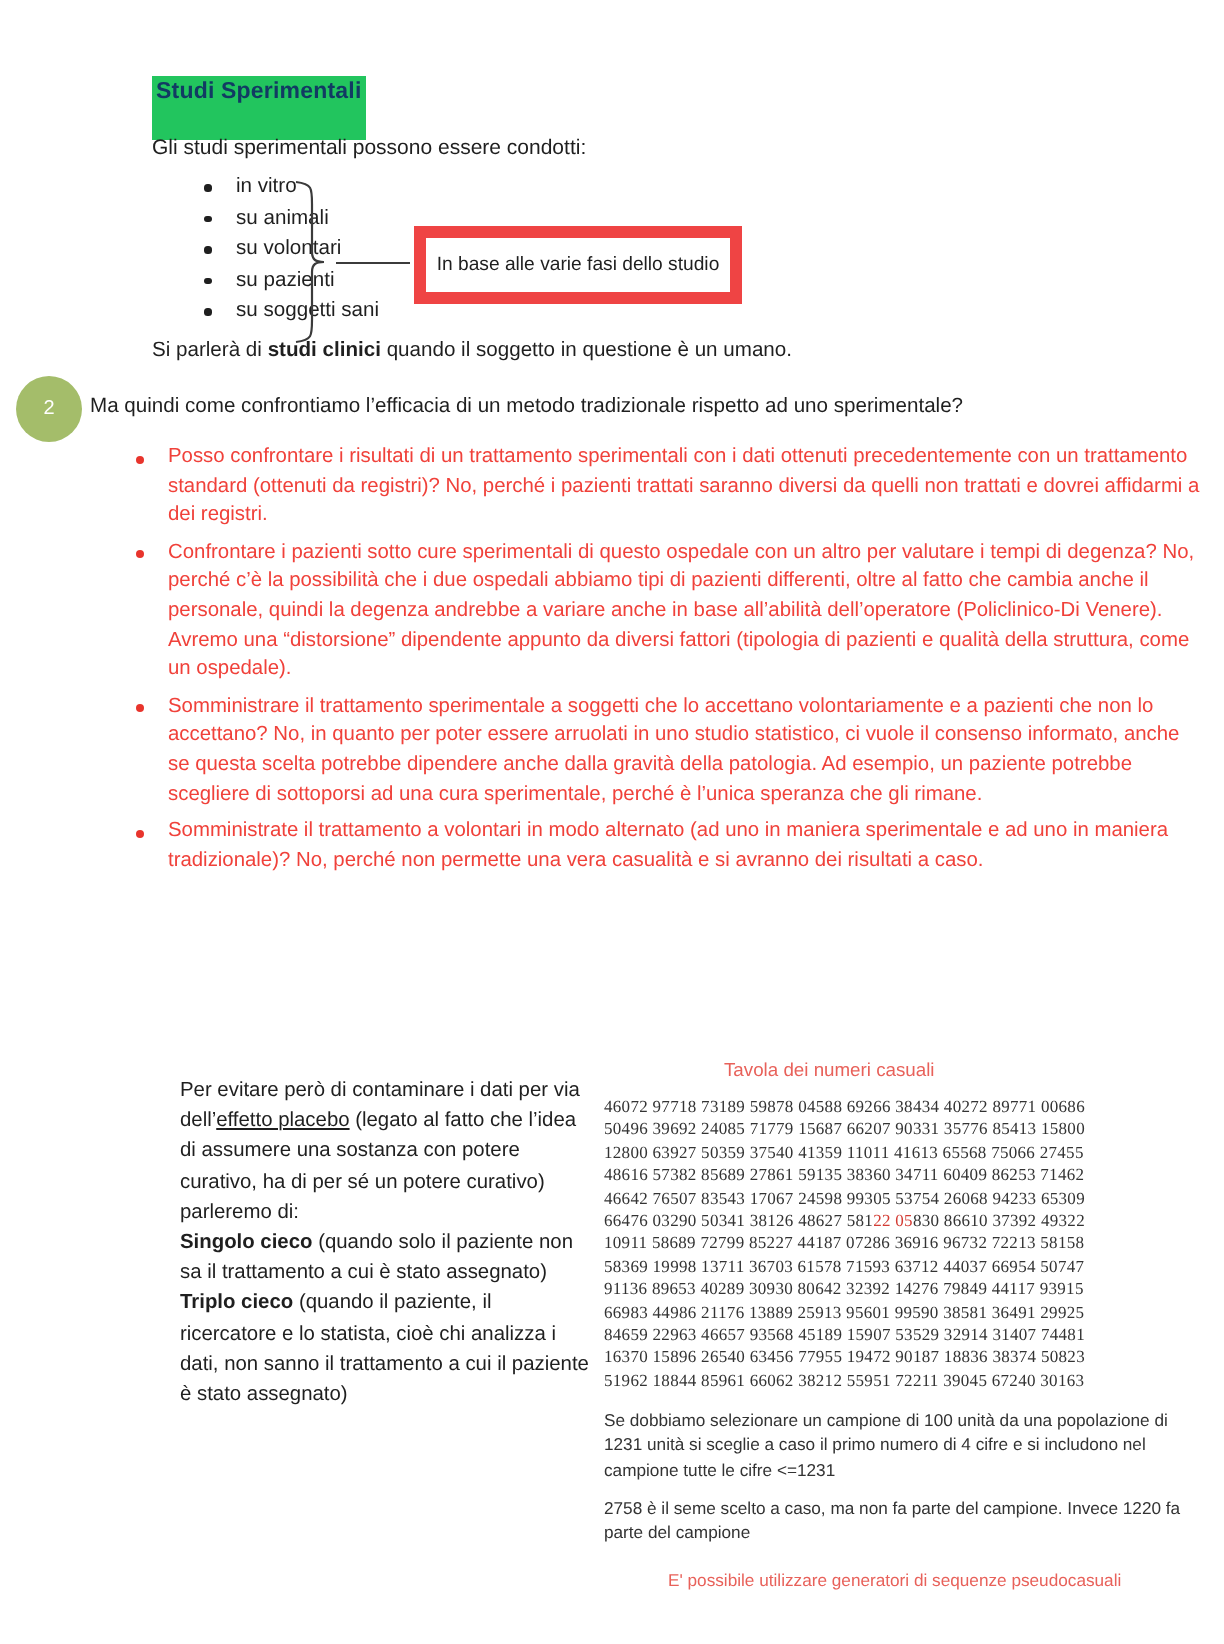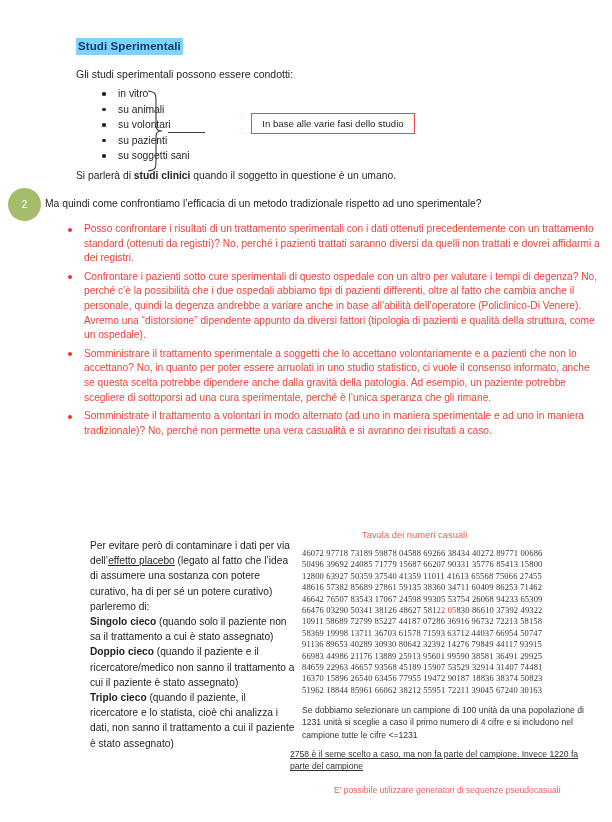--- a/index.html
+++ b/index.html
@@ -23,26 +23,26 @@
   }
 
   
   .title-wrap {
     position: absolute;
     left: 76px;
     top: 36px;
   }
   .title {
     display: inline-block;
-    background: #7dd3fc;
+    background: #22c55e;
     color: #123a63;
     font-weight: bold;
     font-size: 11.5px;
     line-height: 15px;
-    padding: 1px 2px 1px 2px;
+    padding: 1px 2px 16px 2px;
     letter-spacing: 0.1px;
   }
 
   .intro {
     position: absolute;
     left: 76px;
     top: 68px;
     font-size: 10.5px;
     color: #1f1f1f;
   }
@@ -87,30 +87,29 @@
     top: 123px;
     width: 38px;
     height: 9px;
   }
 
   .callout {
     position: absolute;
     left: 207px;
     top: 113px;
     width: 164px;
-    height: 21px;
-    border: 1px solid #ef4444;
+    height: 39px;
+    border: 6px solid #ef4444;
     box-sizing: border-box;
     display: flex;
     align-items: center;
     justify-content: center;
     font-size: 9.6px;
     color: #1f1f1f;
     background: #ffffff;
-    margin-left: 44px;
   }
 
   .sipar {
     position: absolute;
     left: 76px;
     top: 170px;
     font-size: 10.3px;
     color: #1f1f1f;
   }
   .sipar b { font-weight: bold; }
@@ -210,27 +209,26 @@
     position: absolute;
     left: 302px;
     top: 704px;
     width: 300px;
     font-size: 8.6px;
     line-height: 12.4px;
     color: #333333;
   }
   .note2 {
     position: absolute;
-    left: 290px;
+    left: 302px;
     top: 748px;
     width: 300px;
     font-size: 8.6px;
     line-height: 12.4px;
     color: #333333;
-    text-decoration: underline;
   }
   .note3 {
     position: absolute;
     left: 302px;
     top: 784px;
     width: 300px;
     font-size: 8.6px;
     line-height: 12.4px;
     color: #e8615a;
     margin-left: 32px;
@@ -311,21 +309,20 @@
     </div>
     <div class="item">
       <span class="dot"></span>
       <span>Somministrate il trattamento a volontari in modo alternato (ad uno in maniera sperimentale e ad uno in maniera tradizionale)? No, perché non permette una vera casualità e si avranno dei risultati a caso.</span>
     </div>
   </div>
 
   <div class="lowleft">
     <p><span>Per evitare però di contaminare i dati per via dell’</span><span class="u">effetto placebo</span><span> (legato al fatto che l’idea di assumere una sostanza con potere curativo, ha di per sé un potere curativo) parleremo di:</span></p>
     <p class="blind"><b>Singolo cieco</b><span> (quando solo il paziente non sa il trattamento a cui è stato assegnato)</span></p>
-    <p class="blind"><b>Doppio cieco</b><span> (quando il paziente e il ricercatore/medico non sanno il trattamento a cui il paziente è stato assegnato)</span></p>
     <p class="blind"><b>Triplo cieco</b><span> (quando il paziente, il ricercatore e lo statista, cioè chi analizza i dati, non sanno il trattamento a cui il paziente è stato assegnato)</span></p>
   </div>
 
   <div class="tbl-title">Tavola dei numeri casuali</div>
   <div class="numbers" id="numbers-block"><div>46072 97718 73189 59878 04588 69266 38434 40272 89771 00686</div><div>50496 39692 24085 71779 15687 66207 90331 35776 85413 15800</div><div>12800 63927 50359 37540 41359 11011 41613 65568 75066 27455</div><div>48616 57382 85689 27861 59135 38360 34711 60409 86253 71462</div><div>46642 76507 83543 17067 24598 99305 53754 26068 94233 65309</div><div>66476 03290 50341 38126 48627 581<span class="hl">22 05</span>830 86610 37392 49322</div><div>10911 58689 72799 85227 44187 07286 36916 96732 72213 58158</div><div>58369 19998 13711 36703 61578 71593 63712 44037 66954 50747</div><div>91136 89653 40289 30930 80642 32392 14276 79849 44117 93915</div><div>66983 44986 21176 13889 25913 95601 99590 38581 36491 29925</div><div>84659 22963 46657 93568 45189 15907 53529 32914 31407 74481</div><div>16370 15896 26540 63456 77955 19472 90187 18836 38374 50823</div><div>51962 18844 85961 66062 38212 55951 72211 39045 67240 30163</div></div>
 
   <div class="note1">Se dobbiamo selezionare un campione di 100 unità da una popolazione di 1231 unità si sceglie a caso il primo numero di 4 cifre e si includono nel campione tutte le cifre &lt;=1231</div>
   <div class="note2">2758 è il seme scelto a caso, ma non fa parte del campione. Invece 1220 fa parte del campione</div>
   <div class="note3">E' possibile utilizzare generatori di sequenze pseudocasuali</div>
 

